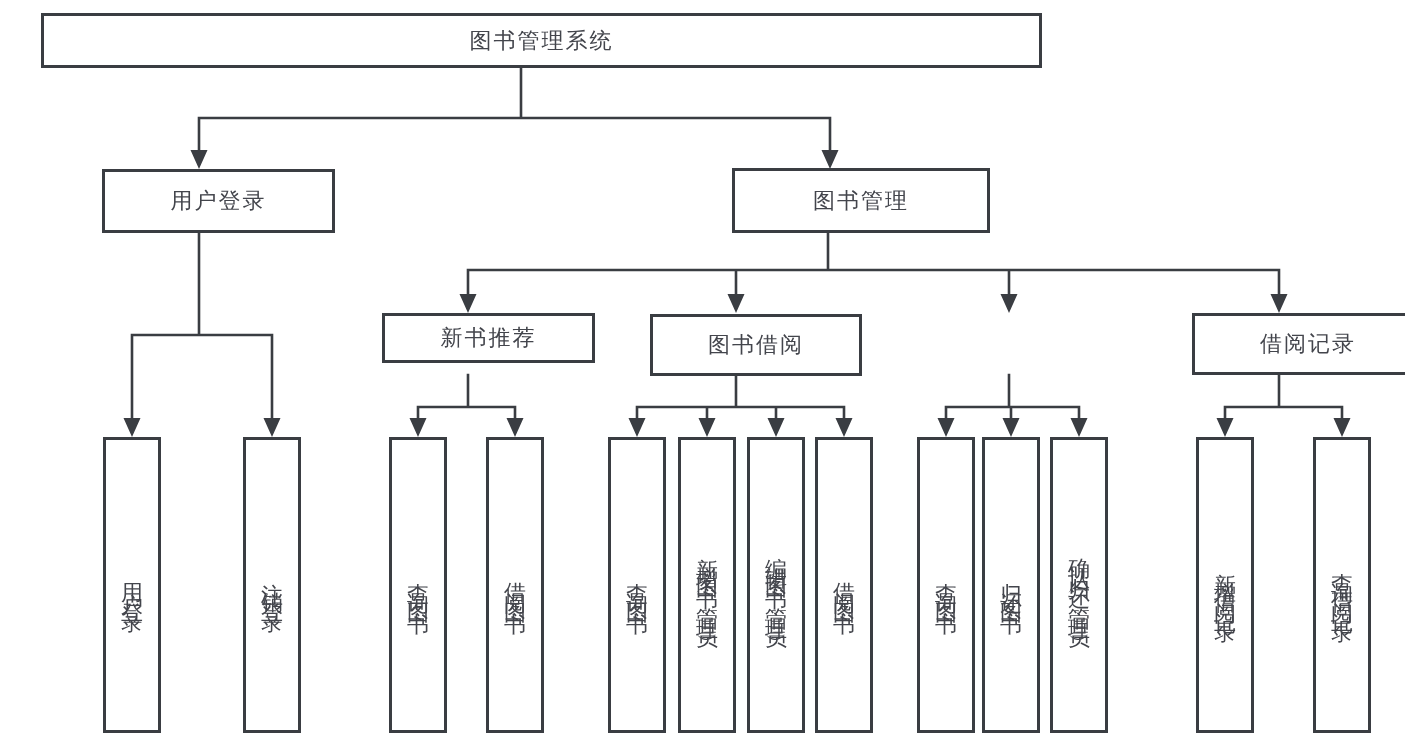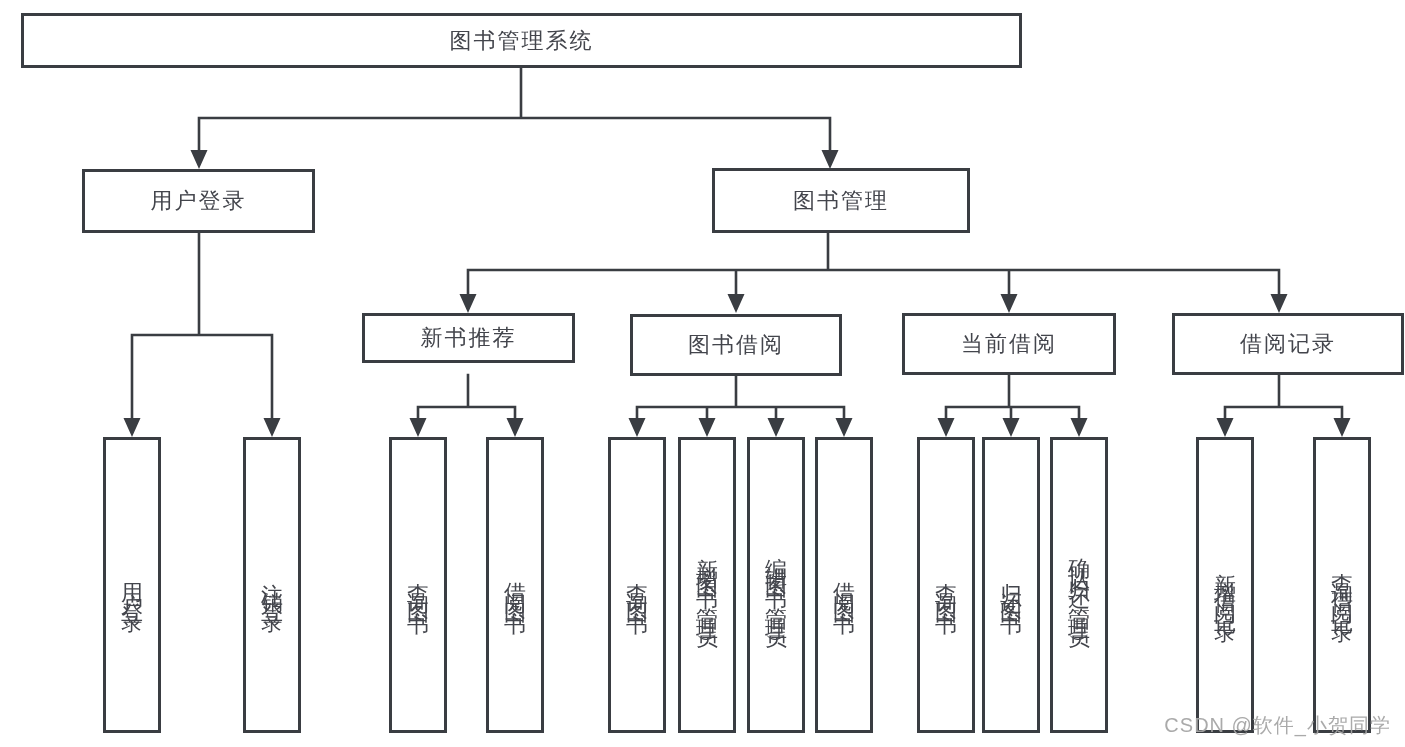--- a/index.html
+++ b/index.html
@@ -24,20 +24,21 @@
   }
   .node {
     position: absolute;
     box-sizing: border-box;
     background: #ffffff;
     border: 3px solid #3a3d42;
     display: flex;
     align-items: center;
     justify-content: center;
     z-index: 2;
+    margin-left: 20px;
   }
   .node .lbl {
     color: #43454c;
     font-size: 22px;
     letter-spacing: 2px;
     white-space: nowrap;
   }
   .vnode {
     position: absolute;
     box-sizing: border-box;
@@ -119,23 +120,20 @@
   <div class="node" style="left:712px; top:168px; width:258px; height:65px;">
     <span class="lbl">图书管理</span>
   </div>
 
   <div class="node" style="left:362px; top:313px; width:213px; height:50px;">
     <span class="lbl">新书推荐</span>
   </div>
   <div class="node" style="left:630px; top:314px; width:212px; height:62px;">
     <span class="lbl">图书借阅</span>
   </div>
-  <div class="node" style="left:902px; top:313px; width:214px; height:62px;">
-    <span class="lbl">当前借阅</span>
-  </div>
   <div class="node" style="left:1172px; top:313px; width:232px; height:62px;">
     <span class="lbl">借阅记录</span>
   </div>
 
   <div class="vnode" style="left:103px; top:437px; width:58px; height:296px;">
     <span class="lbl">用户登录</span>
   </div>
   <div class="vnode" style="left:243px; top:437px; width:58px; height:296px;">
     <span class="lbl">注销登录</span>
   </div>
@@ -170,15 +168,14 @@
     <span class="lbl">确认归还（管理员）</span>
   </div>
 
   <div class="vnode" style="left:1196px; top:437px; width:58px; height:296px;">
     <span class="lbl">新增借阅记录</span>
   </div>
   <div class="vnode" style="left:1313px; top:437px; width:58px; height:296px;">
     <span class="lbl">查询借阅记录</span>
   </div>
 
-  <div class="watermark">CSDN @软件_小贺同学</div>
 
 </div>
 
 </body></html>

